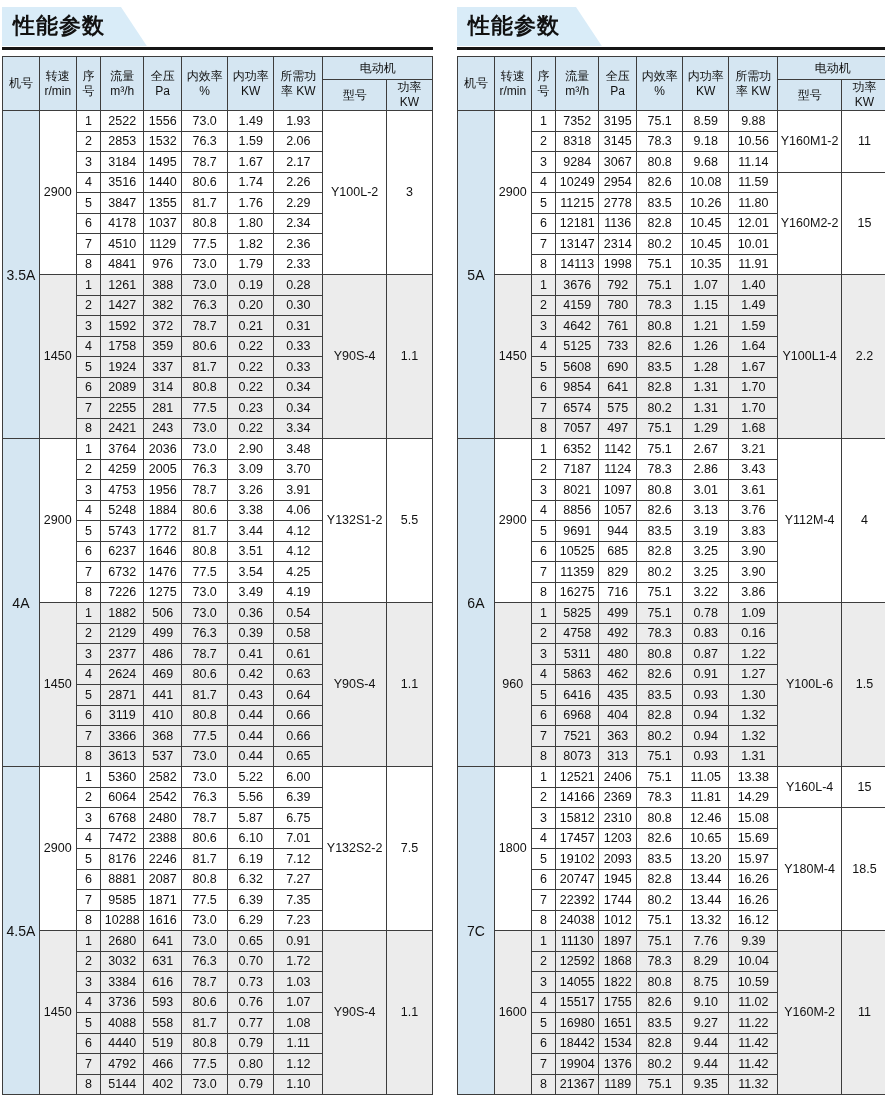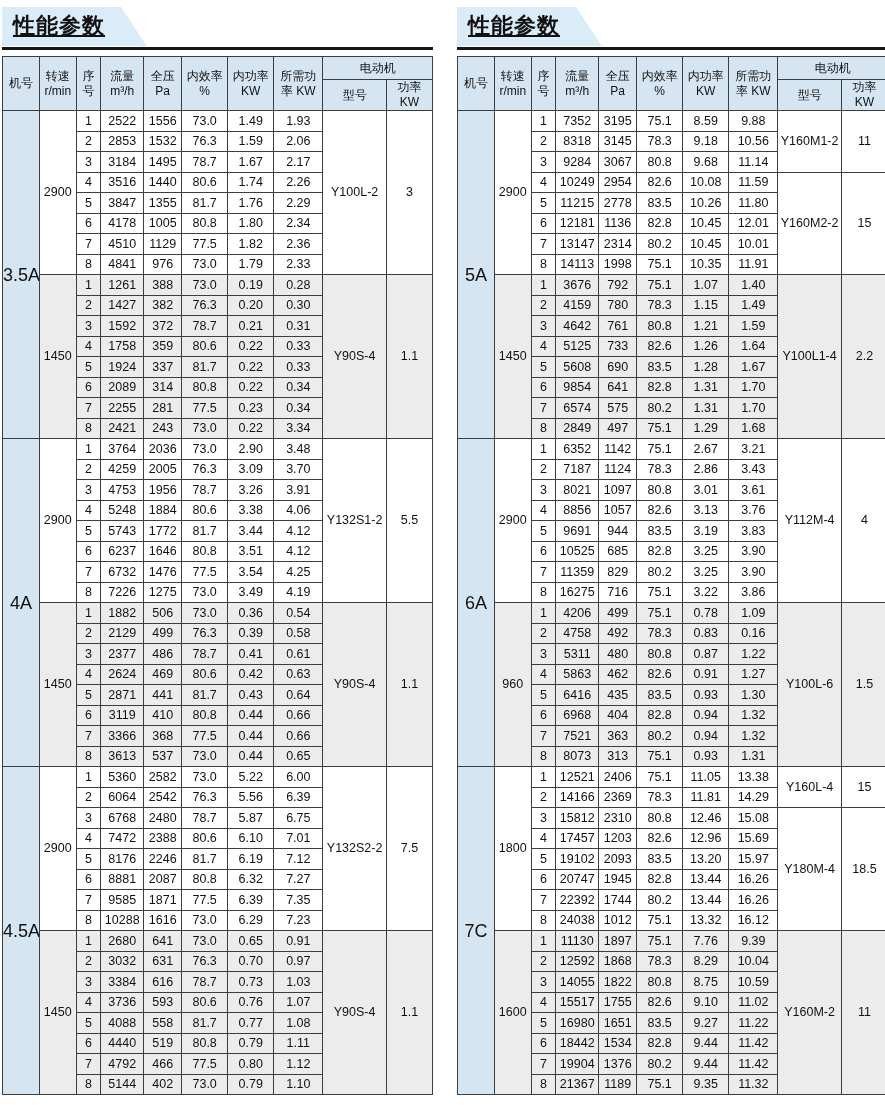--- a/index.html
+++ b/index.html
@@ -1,31 +1,31 @@
 <!DOCTYPE html>
 <html><head>
 <meta charset="utf-8">
 <style>
   html,body{margin:0;padding:0;background:#fff;}
   body{width:885px;height:1105px;font-family:"Liberation Sans","DejaVu Sans",sans-serif;overflow:hidden;}
   .page{display:flex;gap:24px;padding:7px 2px 0 2px;box-sizing:border-box;}
   .col{width:433px;}
   .title-row{position:relative;height:40px;border-bottom:3px solid #161616;margin-bottom:6px;}
   .section-title{display:inline-block;background:#d9ecf8;clip-path:polygon(0 0,calc(100% - 26px) 0,100% 100%,0 100%);
-    font-size:22px;font-weight:bold;color:#111;padding:7px 42px 8px 11px;line-height:1.1;letter-spacing:1px;text-decoration:underline;}
+    font-size:22px;font-weight:bold;color:#111;padding:7px 42px 8px 11px;line-height:1.1;letter-spacing:1px;}
   table.spec{border-collapse:collapse;table-layout:fixed;width:431px;}
   table.spec th,table.spec td{border:1px solid #3d3d3d;text-align:center;vertical-align:middle;
     padding:0;overflow:hidden;}
   table.spec{border:1.5px solid #222;}
   table.spec th{background:#d5e6f2;font-weight:normal;font-size:12px;line-height:1.25;white-space:pre-line;color:#111;}
   table.spec thead tr.h1 th{height:22px;}
   table.spec thead tr.h2 th{height:28px;}
   table.spec td{font-size:12.5px;height:19.5px;line-height:1;color:#111;background:#fff;}
   table.spec td.shaded{background:#ececec;}
-  table.spec td.model{background:#d5e6f2;font-size:18px;}
+  table.spec td.model{background:#d5e6f2;font-size:14px;}
 </style>
 </head>
 <body>
 
 <div class="page">
   <div class="col">
     <div class="title-row">
       <div class="section-title">性能参数</div>
     </div>
     <table class="spec" id="table-0">
@@ -106,21 +106,21 @@
             <td class="">5</td>
             <td class="">3847</td>
             <td class="">1355</td>
             <td class="">81.7</td>
             <td class="">1.76</td>
             <td class="">2.29</td>
           </tr>
           <tr>
             <td class="">6</td>
             <td class="">4178</td>
-            <td class="">1005</td>
+            <td class="">1037</td>
             <td class="">80.8</td>
             <td class="">1.80</td>
             <td class="">2.34</td>
           </tr>
           <tr>
             <td class="">7</td>
             <td class="">4510</td>
             <td class="">1129</td>
             <td class="">77.5</td>
             <td class="">1.82</td>
@@ -414,21 +414,21 @@
             <td class="shaded">0.91</td>
             <td class="motor shaded" rowspan="8">Y90S-4</td>
             <td class="motor shaded" rowspan="8">1.1</td>
           </tr>
           <tr>
             <td class="shaded">2</td>
             <td class="shaded">3032</td>
             <td class="shaded">631</td>
             <td class="shaded">76.3</td>
             <td class="shaded">0.70</td>
-            <td class="shaded">0.97</td>
+            <td class="shaded">1.72</td>
           </tr>
           <tr>
             <td class="shaded">3</td>
             <td class="shaded">3384</td>
             <td class="shaded">616</td>
             <td class="shaded">78.7</td>
             <td class="shaded">0.73</td>
             <td class="shaded">1.03</td>
           </tr>
           <tr>
@@ -640,21 +640,21 @@
           <tr>
             <td class="shaded">7</td>
             <td class="shaded">6574</td>
             <td class="shaded">575</td>
             <td class="shaded">80.2</td>
             <td class="shaded">1.31</td>
             <td class="shaded">1.70</td>
           </tr>
           <tr>
             <td class="shaded">8</td>
-            <td class="shaded">2849</td>
+            <td class="shaded">7057</td>
             <td class="shaded">497</td>
             <td class="shaded">75.1</td>
             <td class="shaded">1.29</td>
             <td class="shaded">1.68</td>
           </tr>
           <tr>
             <td class="model" rowspan="16">6A</td>
             <td class="speed" rowspan="8">2900</td>
             <td class="">1</td>
             <td class="">6352</td>
@@ -717,21 +717,21 @@
             <td class="">8</td>
             <td class="">16275</td>
             <td class="">716</td>
             <td class="">75.1</td>
             <td class="">3.22</td>
             <td class="">3.86</td>
           </tr>
           <tr>
             <td class="speed shaded" rowspan="8">960</td>
             <td class="shaded">1</td>
-            <td class="shaded">4206</td>
+            <td class="shaded">5825</td>
             <td class="shaded">499</td>
             <td class="shaded">75.1</td>
             <td class="shaded">0.78</td>
             <td class="shaded">1.09</td>
             <td class="motor shaded" rowspan="8">Y100L-6</td>
             <td class="motor shaded" rowspan="8">1.5</td>
           </tr>
           <tr>
             <td class="shaded">2</td>
             <td class="shaded">4758</td>
@@ -816,21 +816,21 @@
             <td class="">12.46</td>
             <td class="">15.08</td>
             <td class="motor" rowspan="6">Y180M-4</td>
             <td class="motor" rowspan="6">18.5</td>
           </tr>
           <tr>
             <td class="">4</td>
             <td class="">17457</td>
             <td class="">1203</td>
             <td class="">82.6</td>
-            <td class="">12.96</td>
+            <td class="">10.65</td>
             <td class="">15.69</td>
           </tr>
           <tr>
             <td class="">5</td>
             <td class="">19102</td>
             <td class="">2093</td>
             <td class="">83.5</td>
             <td class="">13.20</td>
             <td class="">15.97</td>
           </tr>

